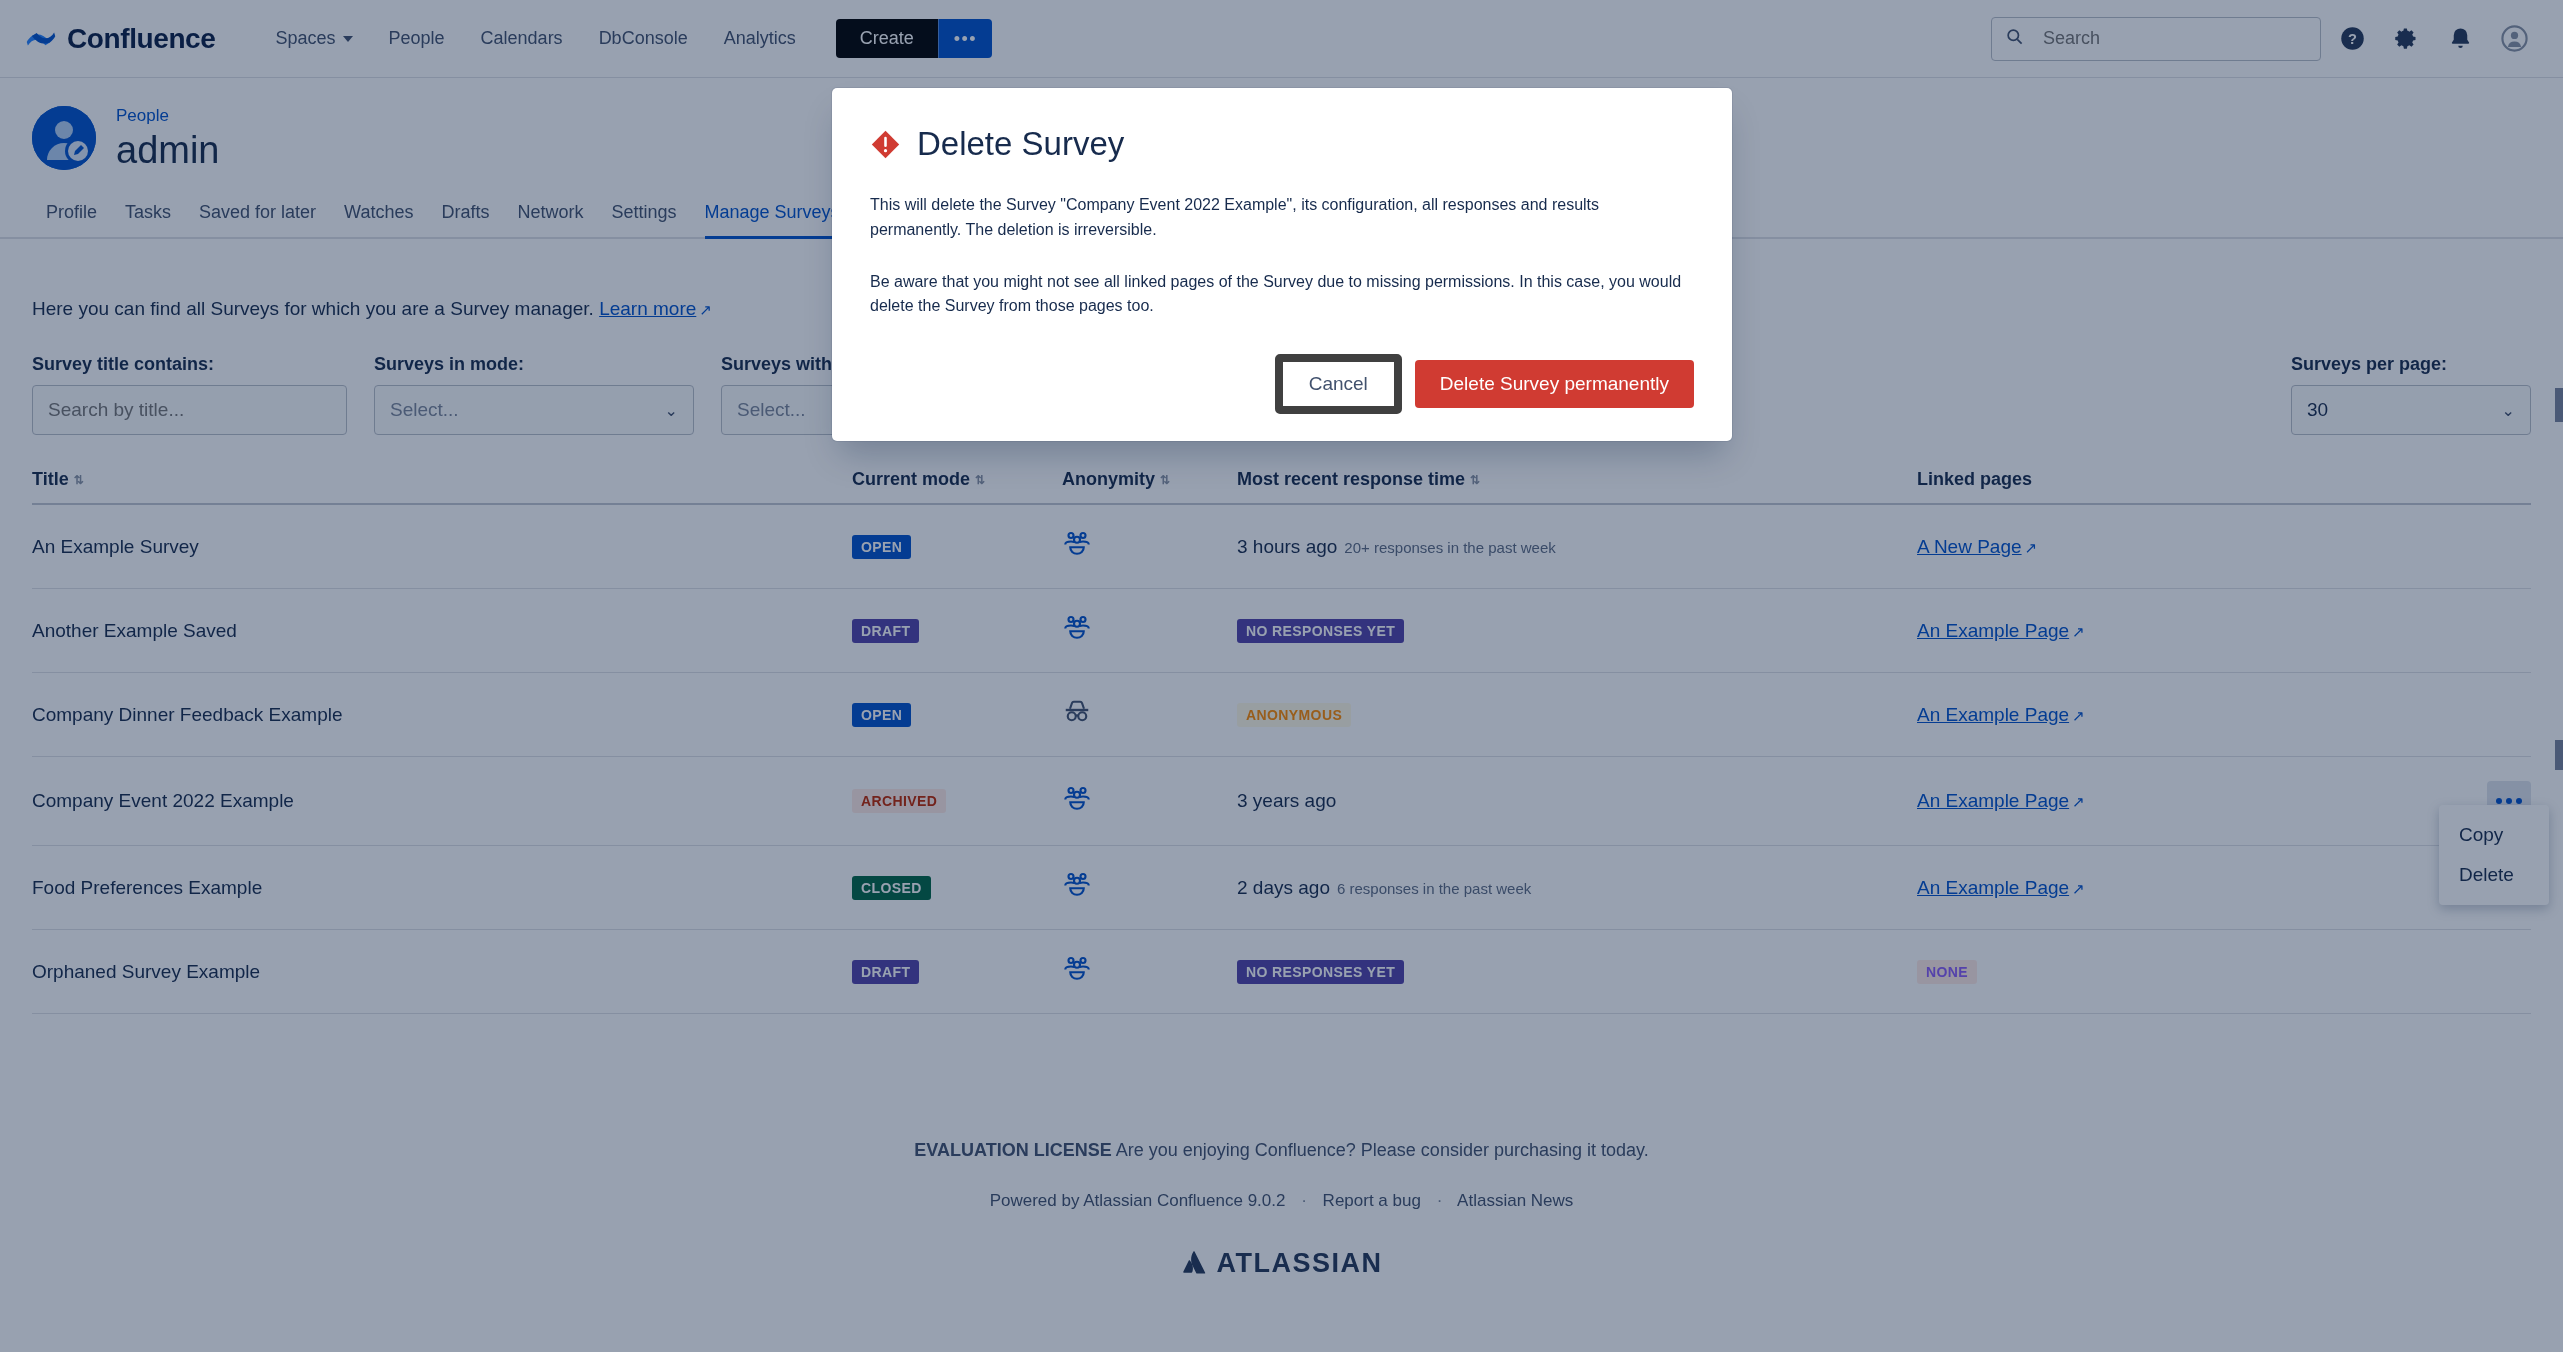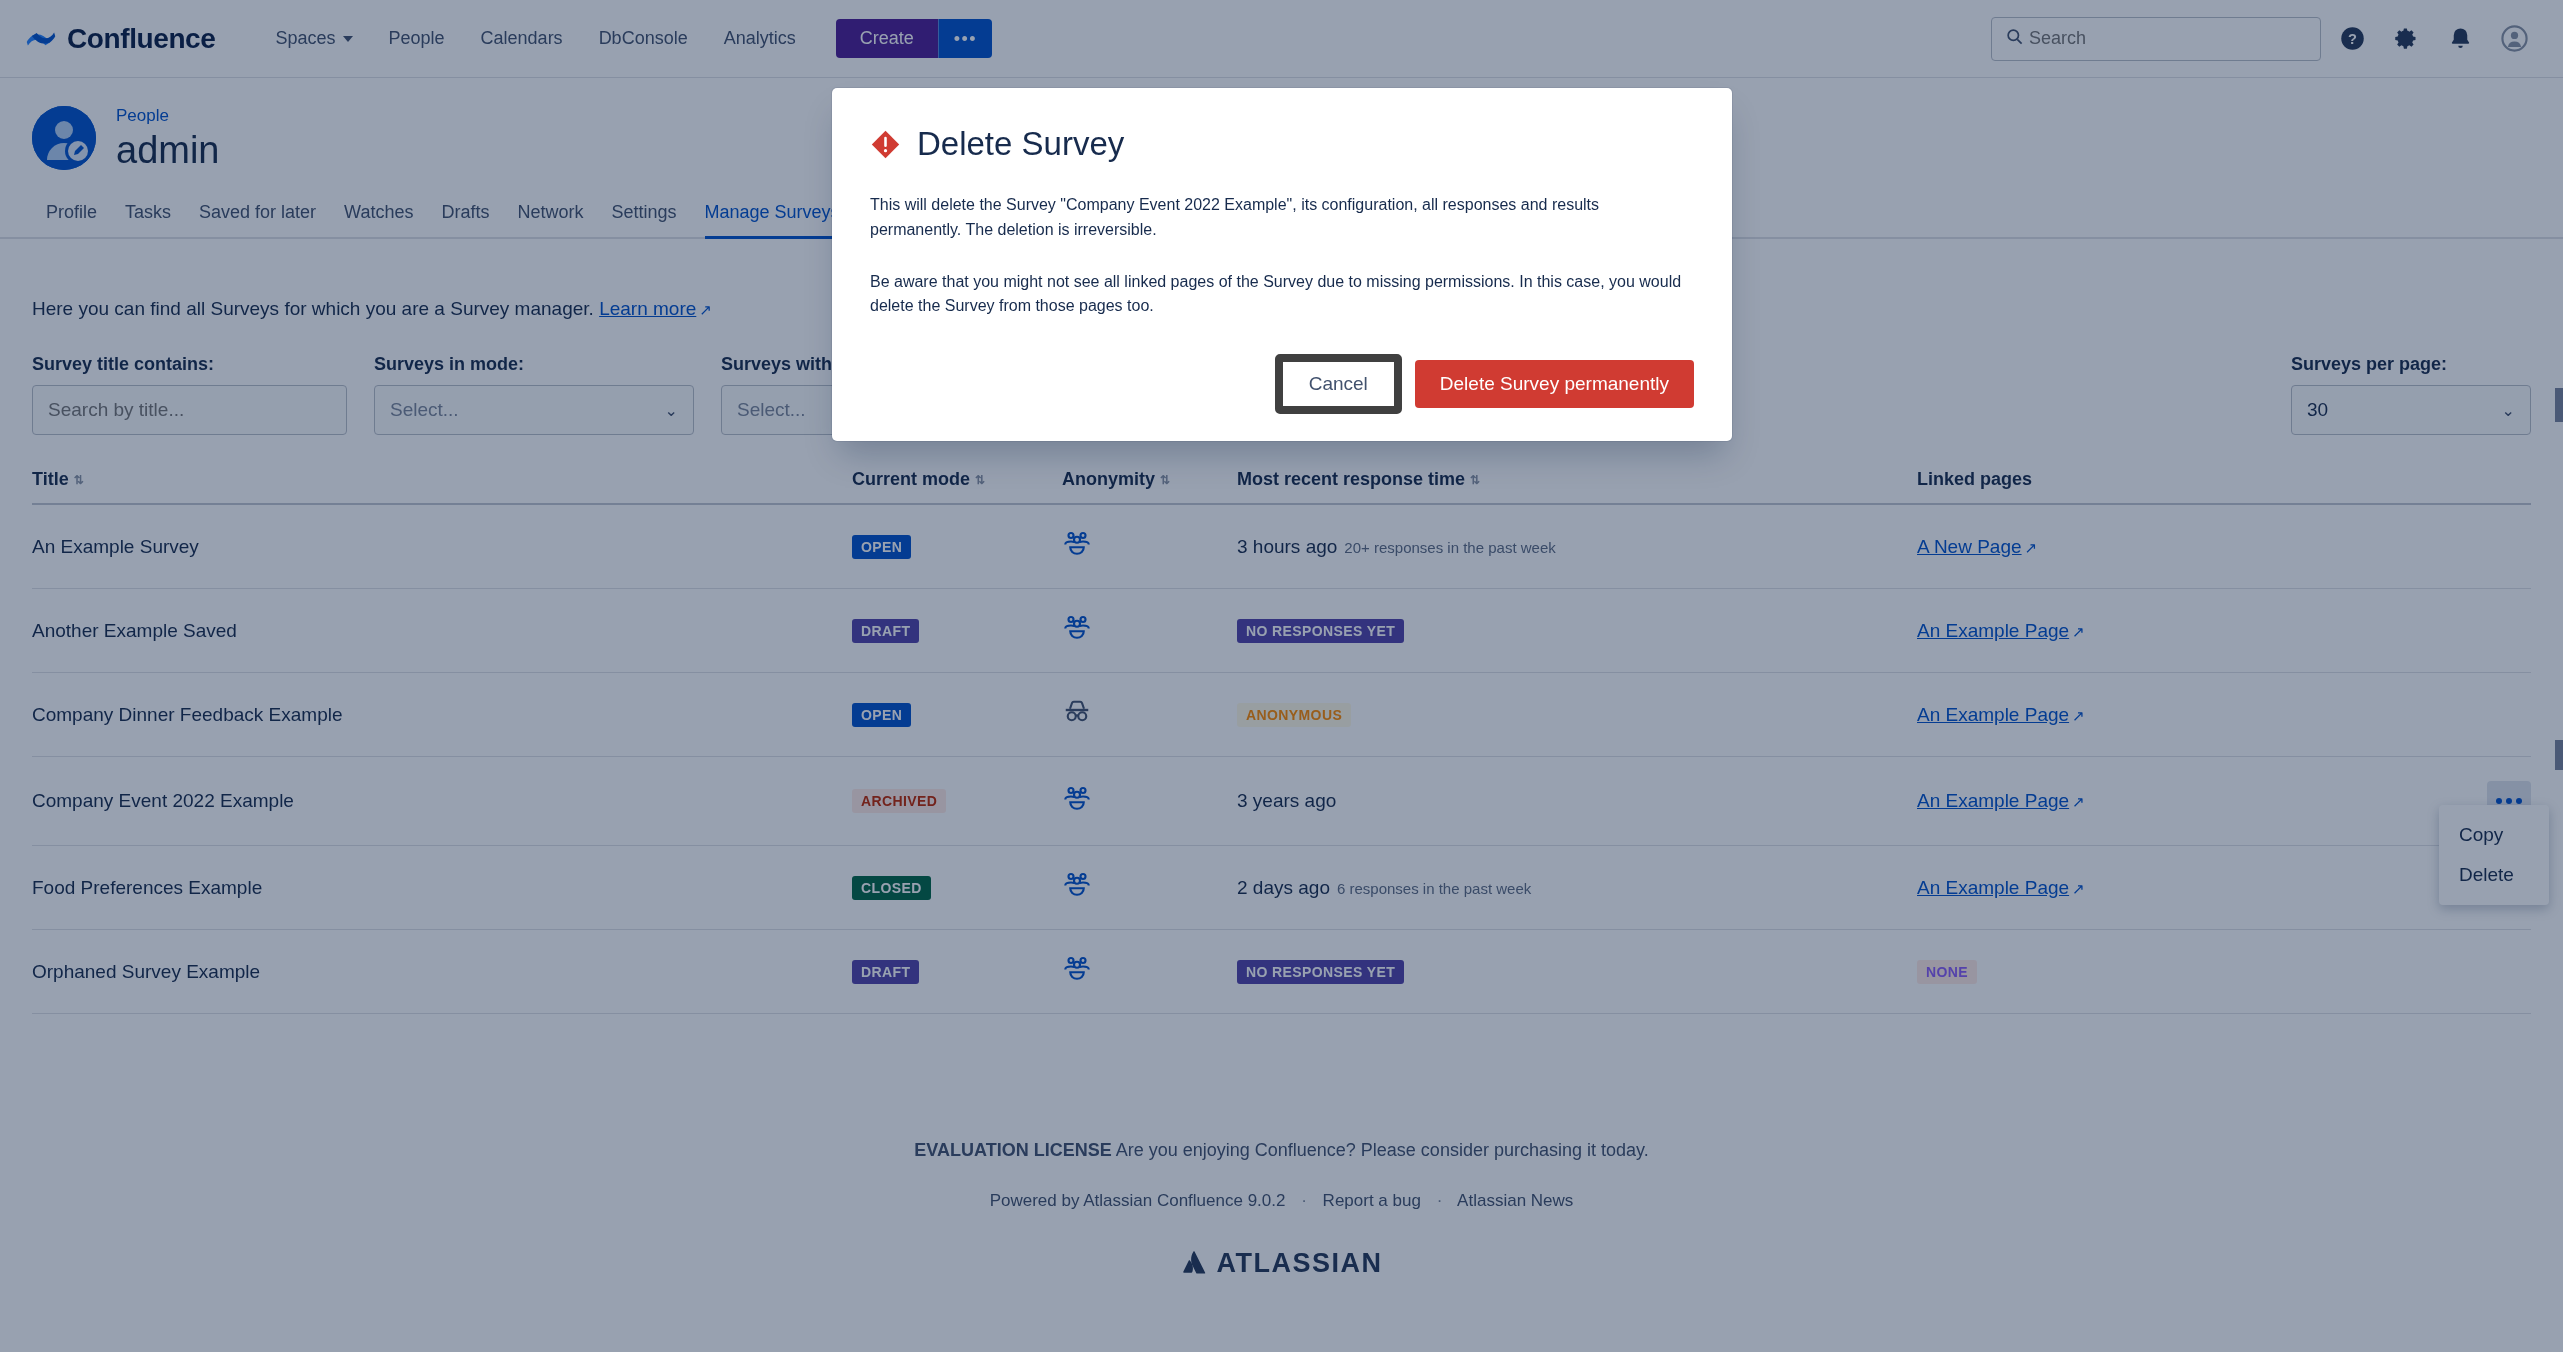--- a/index.html
+++ b/index.html
@@ -25,32 +25,32 @@
   .logo-mark { width:30px; height:30px; position:relative; }
   .logo-text { font-size:28px; font-weight:600; color:#0b1f47; letter-spacing:-0.4px; }
   .nav-items { display:flex; align-items:center; gap:0px; }
   .nav-item {
     font-size:18px; color:#42526e; padding:9px 18px; border-radius:4px;
     display:flex; align-items:center; gap:7px; cursor:pointer; white-space:nowrap;
   }
   .caret-dn { width:0;height:0;border-left:5px solid transparent;border-right:5px solid transparent;border-top:6px solid #42526e; }
   .create-group { display:flex; margin-left:22px; }
   .btn-create {
-    background:#4c1d95; color:#fff; font-size:18px; font-weight:500;
+    background:#000000; color:#fff; font-size:18px; font-weight:500;
     padding:9px 24px; border:none; border-radius:4px 0 0 4px; cursor:pointer;
   }
   .btn-create-more {
     background:#0052cc; color:#fff; font-size:18px; padding:10px 15px;
     border:none; border-left:1px solid #ffffff55; border-radius:0 4px 4px 0;
     cursor:pointer; letter-spacing:1.5px; line-height:1;
   }
   .topnav-right { margin-left:auto; display:flex; align-items:center; gap:8px; }
   .search-box {
     width:330px; height:44px; border:1px solid #b9bfc9; border-radius:4px;
-    display:flex; align-items:center; padding:0 13px; gap:5px; background:#fff;
+    display:flex; align-items:center; padding:0 13px; gap:19px; background:#fff;
   }
   .search-box input {
     border:none; outline:none; font-size:18px; color:#42526e; width:100%;
     background:transparent; font-family:inherit;
   }
   .ic-btn { width:46px;height:46px;display:flex;align-items:center;justify-content:center;border-radius:50%;cursor:pointer; }
 
   
   .page-header { position:absolute; top:78px; left:0; width:2563px; }
   .ph-inner { padding:28px 32px 0 32px; display:flex; align-items:flex-start; gap:20px; }

